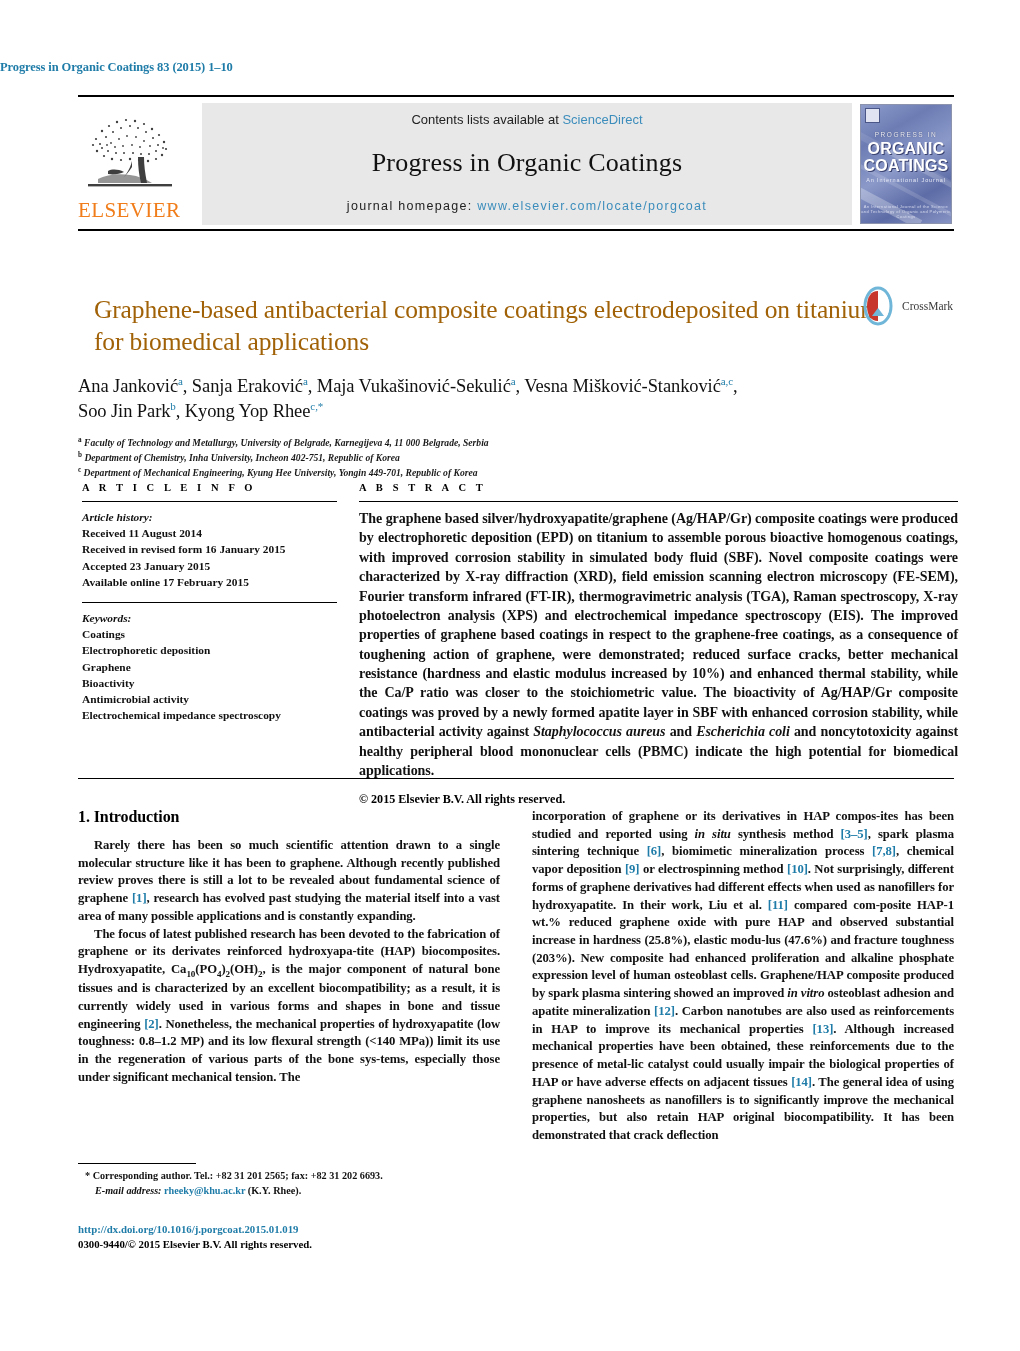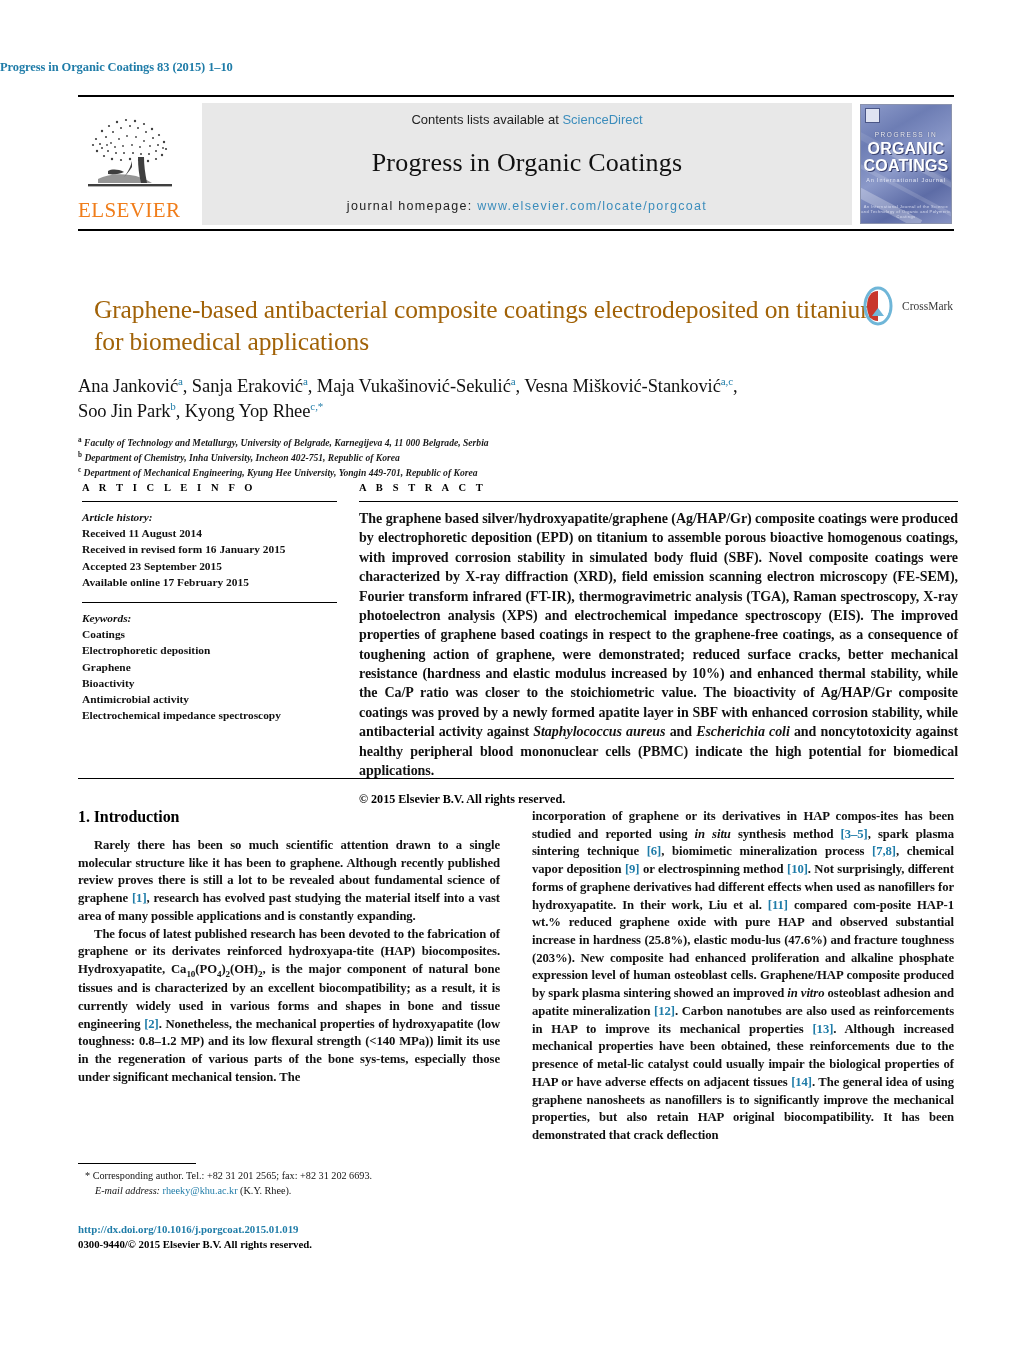--- a/index.html
+++ b/index.html
@@ -317,21 +317,21 @@
     width: 422px;
   }
   .fn-rule {
     width: 118px;
     border-top: 1.5px solid #000;
     margin-bottom: 5px;
   }
   .fn-text {
     font-size: 10.2px;
     line-height: 1.45;
-    font-weight: normal;
+    font-weight: bold;
     color: #111;
   }
   .fn-text .it { font-style: italic; }
   .fn-indent { padding-left: 13px; text-indent: -6px; }
   .fn-mail-line { padding-left: 17px; }
   .mail-link { color: #1f7ca8; }
 
   .doi-block {
     position: absolute;
     left: 78px;
@@ -480,21 +480,21 @@
 
   <div class="info-abstract">
 
     <div class="col-info">
       <div class="sec-head">A R T I C L E  I N F O</div>
       <div class="info-rule"></div>
       <div class="info-block">
         <div class="it">Article history:</div>
         <div>Received 11 August 2014</div>
         <div>Received in revised form 16 January 2015</div>
-        <div>Accepted 23 September 2015</div>
+        <div>Accepted 23 January 2015</div>
         <div>Available online 17 February 2015</div>
       </div>
       <div class="info-sep"></div>
       <div class="info-block">
         <div class="it">Keywords:</div>
         <div>Coatings</div>
         <div>Electrophoretic deposition</div>
         <div>Graphene</div>
         <div>Bioactivity</div>
         <div>Antimicrobial activity</div>

